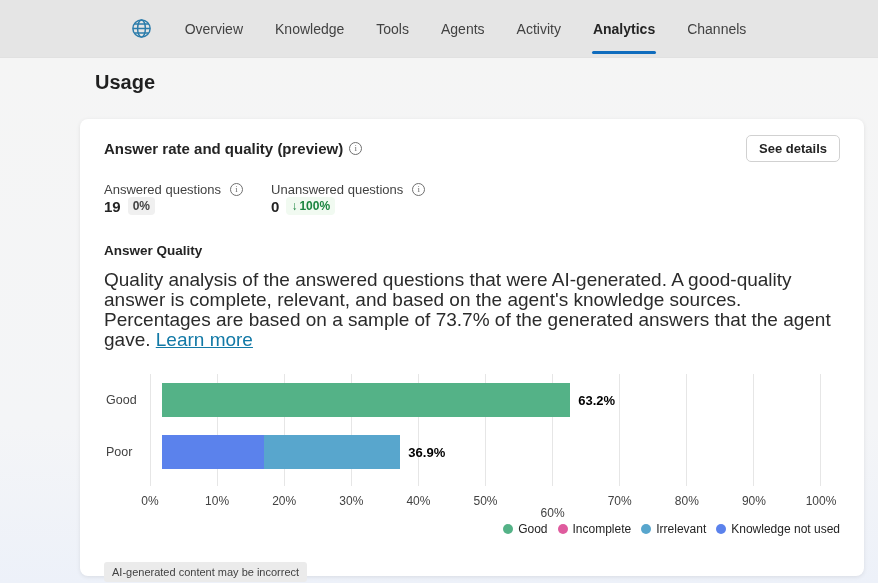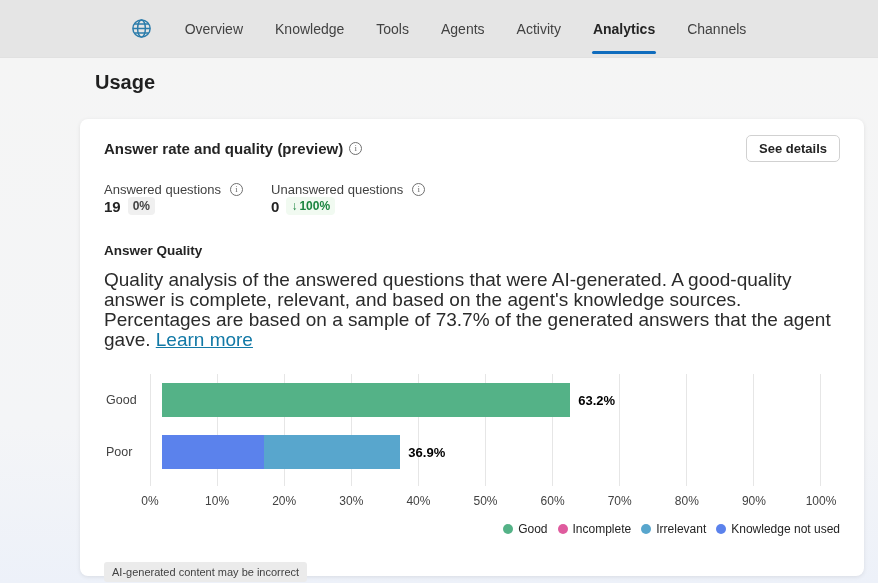--- a/index.html
+++ b/index.html
@@ -173,21 +173,21 @@
             </div>
           </div>
       </div>
       <div class="ticks">
           <span class="tick" style="left: 0%;">0%</span>
           <span class="tick" style="left: 10%;">10%</span>
           <span class="tick" style="left: 20%;">20%</span>
           <span class="tick" style="left: 30%;">30%</span>
           <span class="tick" style="left: 40%;">40%</span>
           <span class="tick" style="left: 50%;">50%</span>
-          <span class="tick" style="left: 60%;">60%</span>
+          <span class="tick" style="left: 60%; margin-top: 12px;">60%</span>
           <span class="tick" style="left: 70%;">70%</span>
           <span class="tick" style="left: 80%;">80%</span>
           <span class="tick" style="left: 90%;">90%</span>
           <span class="tick" style="left: 100%;">100%</span>
         </div>
       <div class="legend">
           <span class="legend-item">
             <span class="legend-dot" style="background: rgb(84, 178, 135);"></span>
             <span>Good</span>
           </span>

